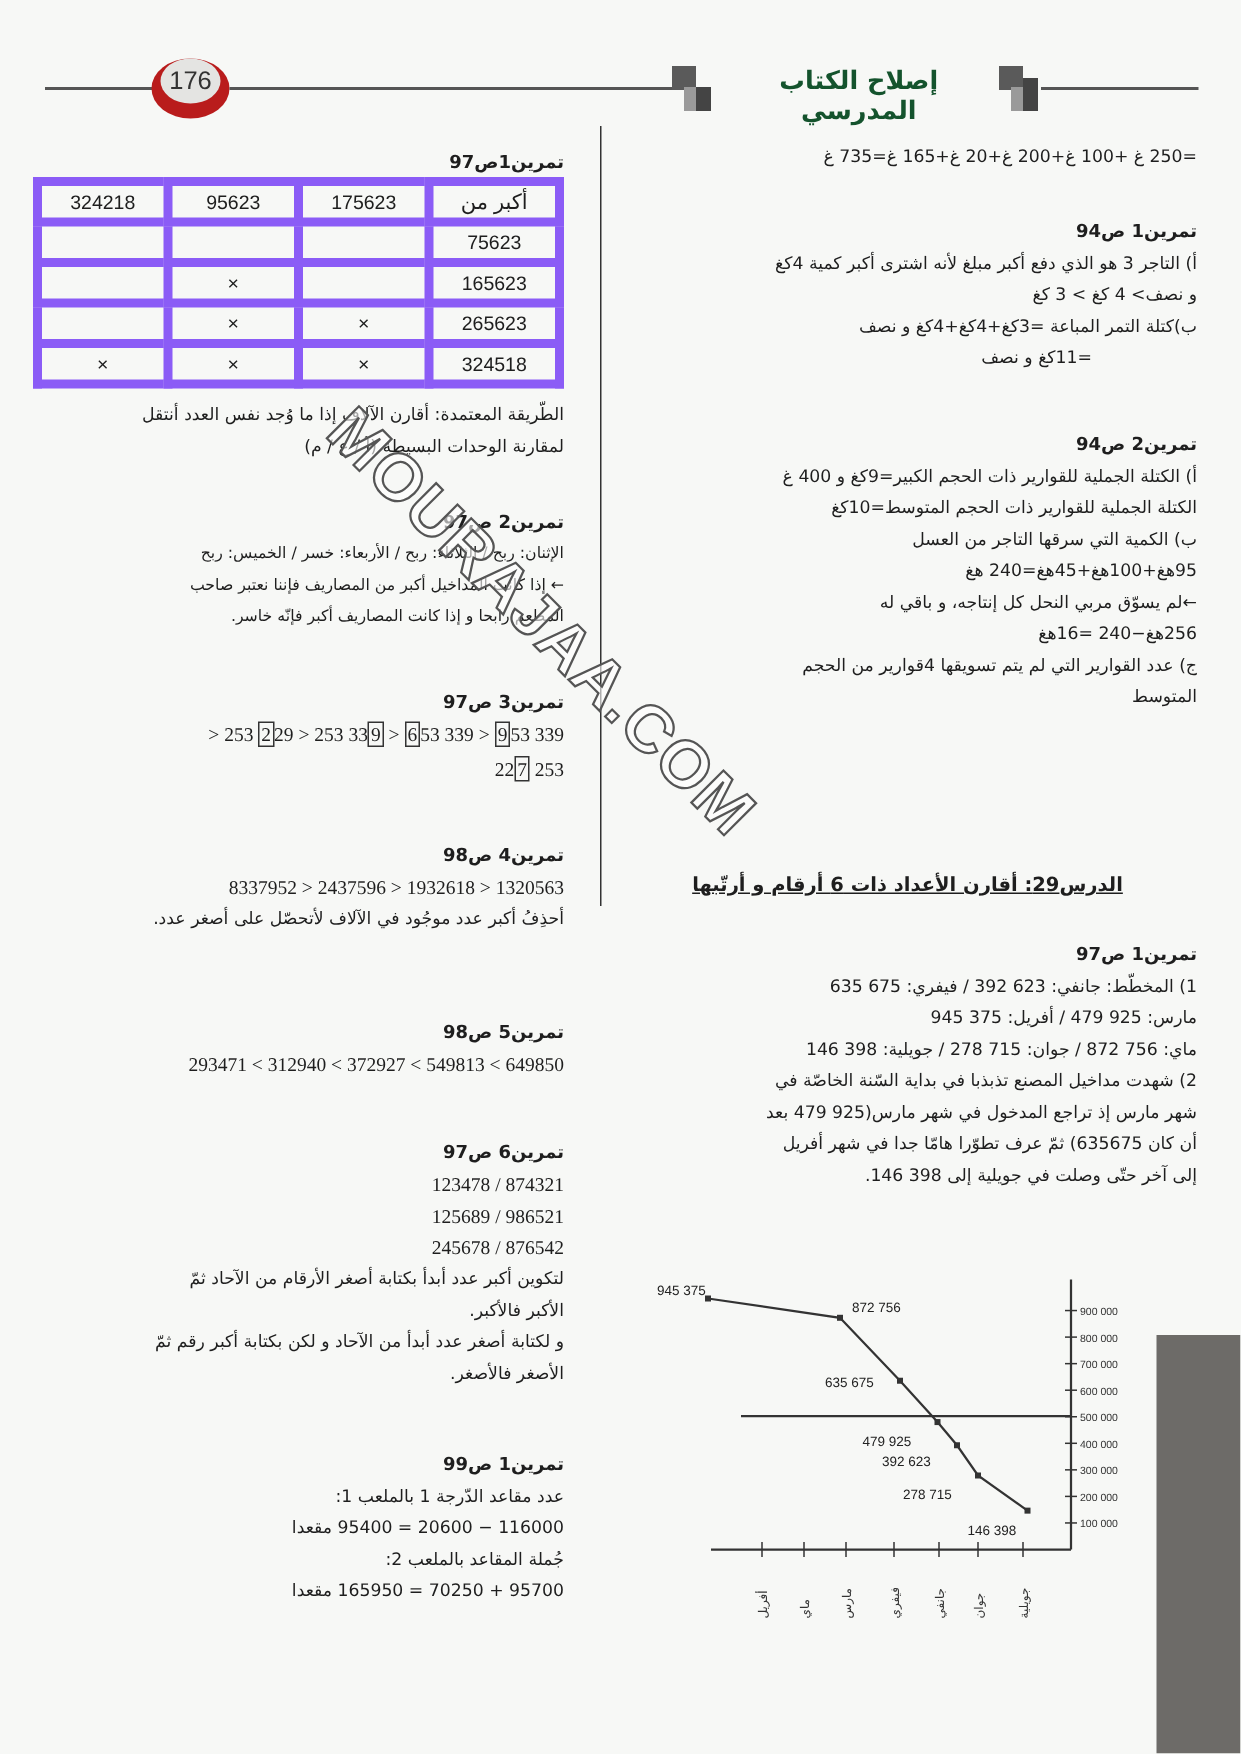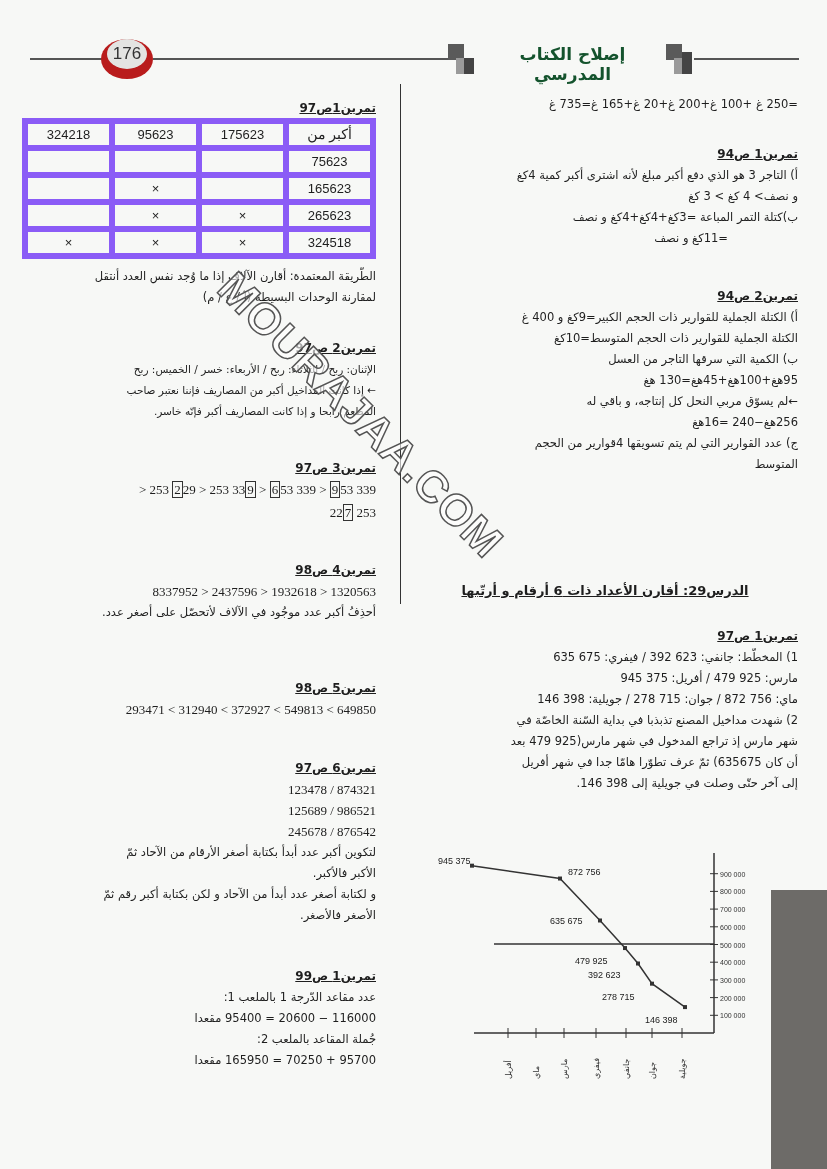--- a/index.html
+++ b/index.html
@@ -24,21 +24,21 @@
   .hdr-title {
     position:absolute; left:480px; top:44px; width:185px; text-align:center;
     direction:rtl; font-size:17px; font-weight:bold; color:#14532d;
   }
   .sq { position:absolute; }
   .divider { position:absolute; left:400px; top:84px; width:1px; height:520px; background:#333; }
 
   .col { position:absolute; direction:rtl; text-align:right; font-size:11.5px; line-height:21px; }
   .col-left { left:22px; width:354px; }
   .col-right { left:412px; width:386px; }
-  .ex-title { font-weight:bold; text-decoration:underline; font-size:12px; display:block; margin-top:0; }
+  .ex-title { font-weight:bold; font-size:12px; display:block; margin-top:0; }
   .blk { position:absolute; right:0; left:0; }
   .ltr { direction:ltr; text-align:right; font-family:Liberation Serif, serif; font-size:13px; }
 
   table.cmp {
     position:absolute; left:0; top:20px; width:354px; border-collapse:collapse;
     direction:rtl; font-family:"Liberation Sans", sans-serif; font-size:13px;
   }
   table.cmp td { border:6px solid #8b5cf6; height:20px; text-align:center; padding:0; width:25%; }
   table.cmp tr td:first-child { text-align:center; }
 
@@ -177,21 +177,21 @@
     <div>و نصف&gt; 4 كغ &gt; 3 كغ</div>
     <div>ب)كتلة التمر المباعة =3كغ+4كغ+4كغ و نصف</div>
     <div style="padding-right:70px;">=11كغ و نصف</div>
   </div>
 
   <div class="blk" style="top:192px;">
     <span class="ex-title">تمرين2 ص94</span>
     <div>أ) الكتلة الجملية للقوارير ذات الحجم الكبير=9كغ و 400 غ</div>
     <div>الكتلة الجملية للقوارير ذات الحجم المتوسط=10كغ</div>
     <div>ب) الكمية التي سرقها التاجر من العسل</div>
-    <div>95هغ+100هغ+45هغ=130 هغ</div>
+    <div>95هغ+100هغ+45هغ=240 هغ</div>
     <div>←لم يسوّق مربي النحل كل إنتاجه، و باقي له</div>
     <div>256هغ−240 =16هغ</div>
     <div>ج) عدد القوارير التي لم يتم تسويقها 4قوارير من الحجم</div>
     <div>المتوسط</div>
   </div>
 
   <div class="blk" style="top:486px; text-align:center;">
     <span class="lesson-title">الدرس29: أقارن الأعداد ذات 6 أرقام و أرتّبها</span>
   </div>
 

